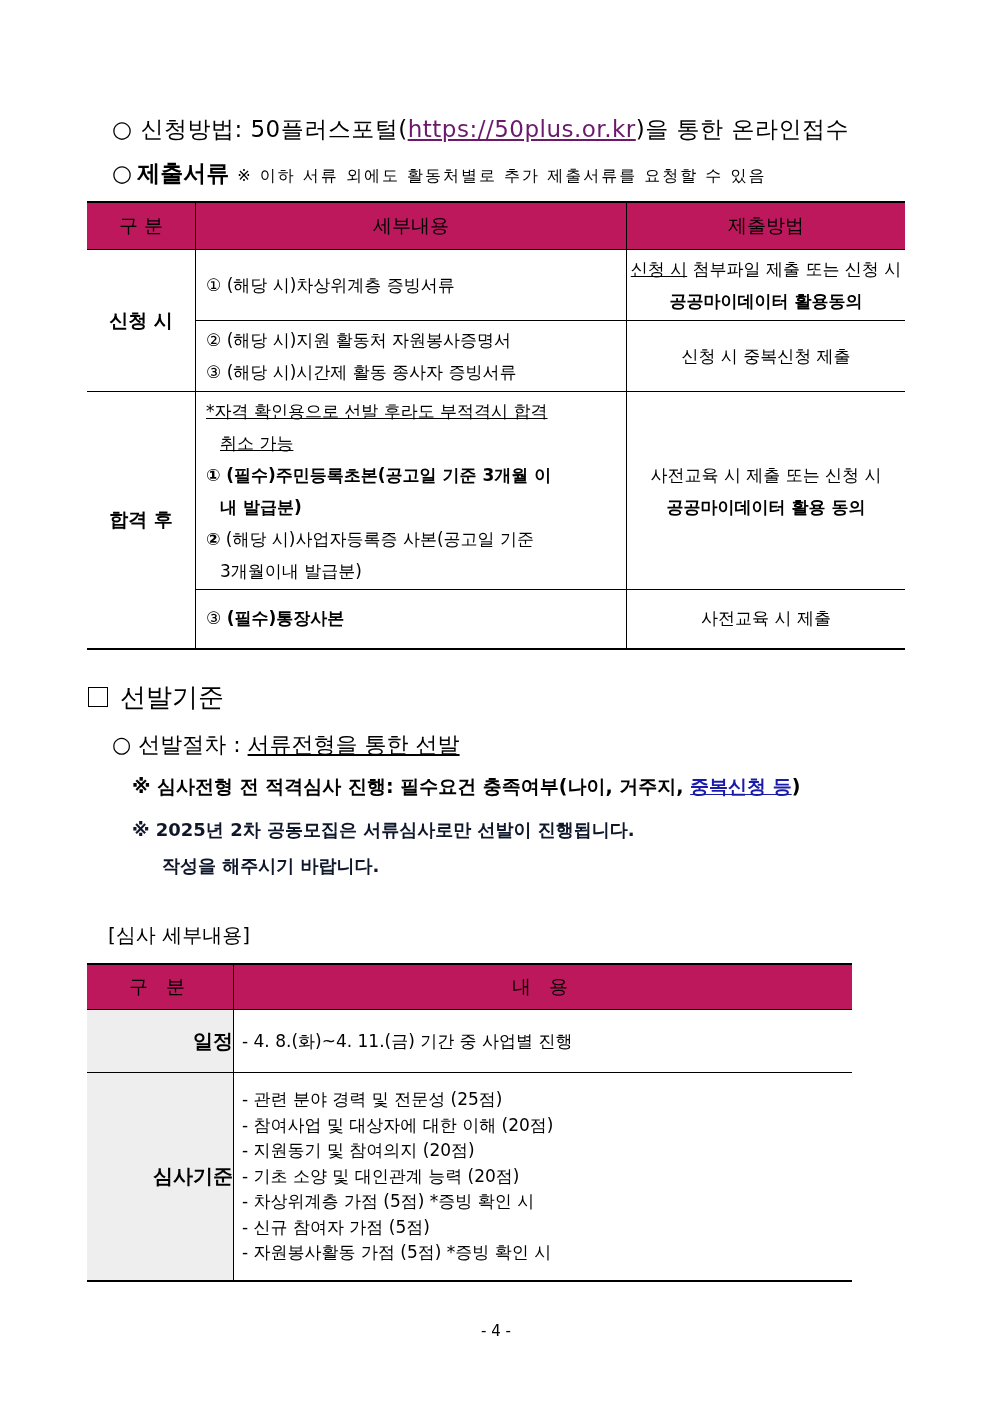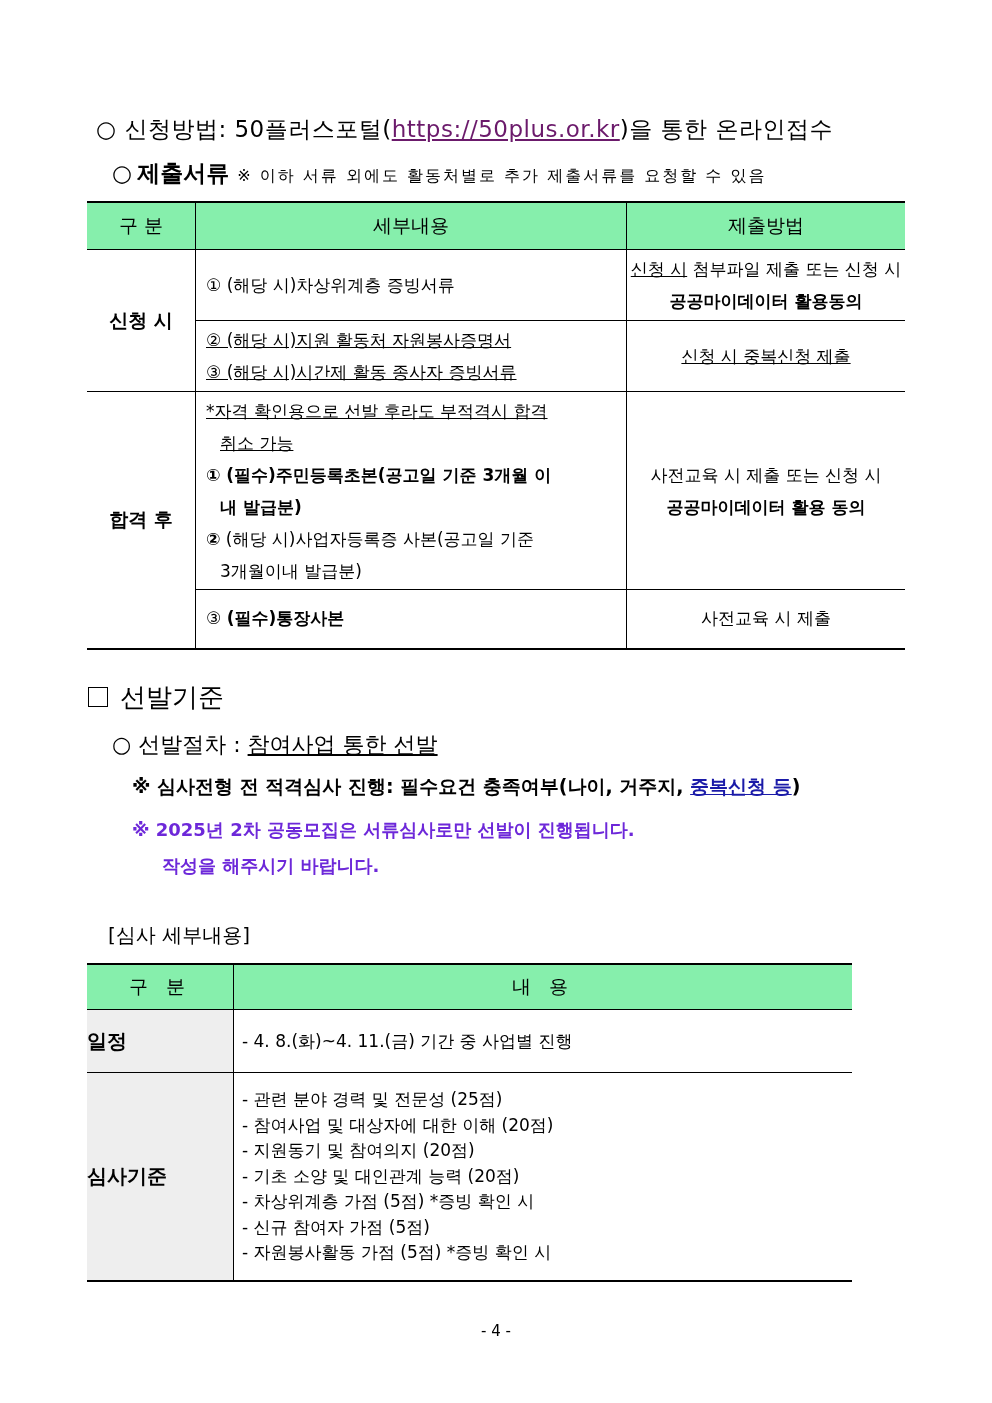--- a/index.html
+++ b/index.html
@@ -1,55 +1,55 @@
 <!DOCTYPE html>
 <html><head>
 <meta charset="utf-8">
 <style>
   html, body { margin:0; padding:0; background:#ffffff; }
   body { width:992px; height:1403px; position:relative; overflow:hidden;
          font-family:"DejaVu Sans", "Liberation Sans", sans-serif; color:#000; }
   .abs { position:absolute; }
-  .line1 { left:96px; top:114px; font-size:23px; white-space:nowrap; letter-spacing:0.5px; }
+  .line1 { left:112px; top:114px; font-size:23px; white-space:nowrap; letter-spacing:0.5px; }
   .line2 { left:112px; top:158px; white-space:nowrap; }
   .line2 .big { font-size:23px; font-weight:bold; }
   .line2 .note { font-size:16px; letter-spacing:2px; margin-left:3px; }
   .link { color:#6b1a6b; text-decoration:underline; }
   table { border-collapse:collapse; position:absolute; }
   td, th { border:1px solid #000; padding:0; font-weight:normal; }
   .t1 { left:87px; top:201px; width:818px; border-top:2px solid #000; border-bottom:2px solid #000; }
   .t1 td, .t1 th { border-left:1px solid #000; border-right:1px solid #000; }
   .t1 tr td:first-child, .t1 tr th:first-child { border-left:none; }
   .t1 tr td:last-child, .t1 tr th:last-child { border-right:none; }
-  .hdr { background:#86efac; height:46px; font-size:19px; text-align:center; }
+  .hdr { background:#be185d; height:46px; font-size:19px; text-align:center; }
   .c-cat { width:108px; text-align:center; font-size:19px; font-weight:bold; }
   .c-det { width:420px; font-size:17px; padding-left:10px !important; }
   .c-met { text-align:center; font-size:17px; }
   .row-a { height:71px; }
-  .row-b { height:71px;text-decoration:underline; }
+  .row-b { height:71px; }
   .row-c { height:198px; }
   .row-d { height:59px; }
   .det-line { line-height:32px; white-space:nowrap; }
   .b { font-weight:bold; }
   .ul { text-decoration:underline; }
   .indent { padding-left:14px; }
   .sec-title { left:88px; top:680px; font-size:26px; font-weight:normal; white-space:nowrap; }
   .sq { display:inline-block; width:18px; height:18px; border:1.5px solid #000; margin-right:12px; vertical-align:-1px; }
   .proc { left:112px; top:730px; font-size:22px; white-space:nowrap; }
   .note1 { left:132px; top:774px; font-size:19px; font-weight:bold; white-space:nowrap; }
   .blue { color:#1a1aa8;text-decoration:underline; }
-  .note2 { left:132px; top:812px; font-size:18px; font-weight:bold; color:#6d28d9; line-height:36px; }
+  .note2 { left:132px; top:812px; font-size:18px; font-weight:bold; color:#0f172a; line-height:36px; }
   .note2 .cont { padding-left:30px; white-space:nowrap; }
   .sub { left:108px; top:922px; font-size:20px; white-space:nowrap; }
   .t2 { left:87px; top:963px; width:765px; border-top:2px solid #000; border-bottom:2px solid #000; }
   .t2 td, .t2 th { border-left:1px solid #000; border-right:1px solid #000; }
   .t2 tr td:first-child, .t2 tr th:first-child { border-left:none; }
   .t2 tr td:last-child, .t2 tr th:last-child { border-right:none; }
   .t2 .hdr { height:44px; font-size:19px; letter-spacing:6px; }
-  .t2 .lab { width:146px; background:#eeeeee; text-align:left; font-size:20px; font-weight:bold;margin-left:40px; }
+  .t2 .lab { width:146px; background:#eeeeee; text-align:right; font-size:20px; font-weight:bold;margin-left:40px; }
   .t2 .cnt { font-size:17px; padding-left:8px !important; }
   .t2 .r1 { height:63px; }
   .t2 .r2 { height:208px; }
   .crit { line-height:25.5px; white-space:nowrap; }
   .pageno { left:0; width:992px; top:1322px; text-align:center; font-size:15px; }
 </style>
 </head>
 <body>
 
 <div class="abs line1">
@@ -110,21 +110,21 @@
     <td class="c-met">사전교육 시 제출</td>
   </tr>
 </tbody>
   </table>
 
 <div class="abs sec-title">
   <span class="sq"></span><span>선발기준</span>
 </div>
 
 <div class="abs proc">
-  <span>○ 선발절차 : </span><span class="ul">참여사업 통한 선발</span>
+  <span>○ 선발절차 : </span><span class="ul">서류전형을 통한 선발</span>
 </div>
 
 <div class="abs note1">
   <span>※ 심사전형 전 적격심사 진행: 필수요건 충족여부(나이, 거주지, </span><span class="blue">중복신청 등</span><span>)</span>
 </div>
 
 <div class="abs note2">
   <div style="white-space:nowrap">※ 2025년 2차 공동모집은 서류심사로만 선발이 진행됩니다.</div>
   <div class="cont">작성을 해주시기 바랍니다.</div>
 </div>

